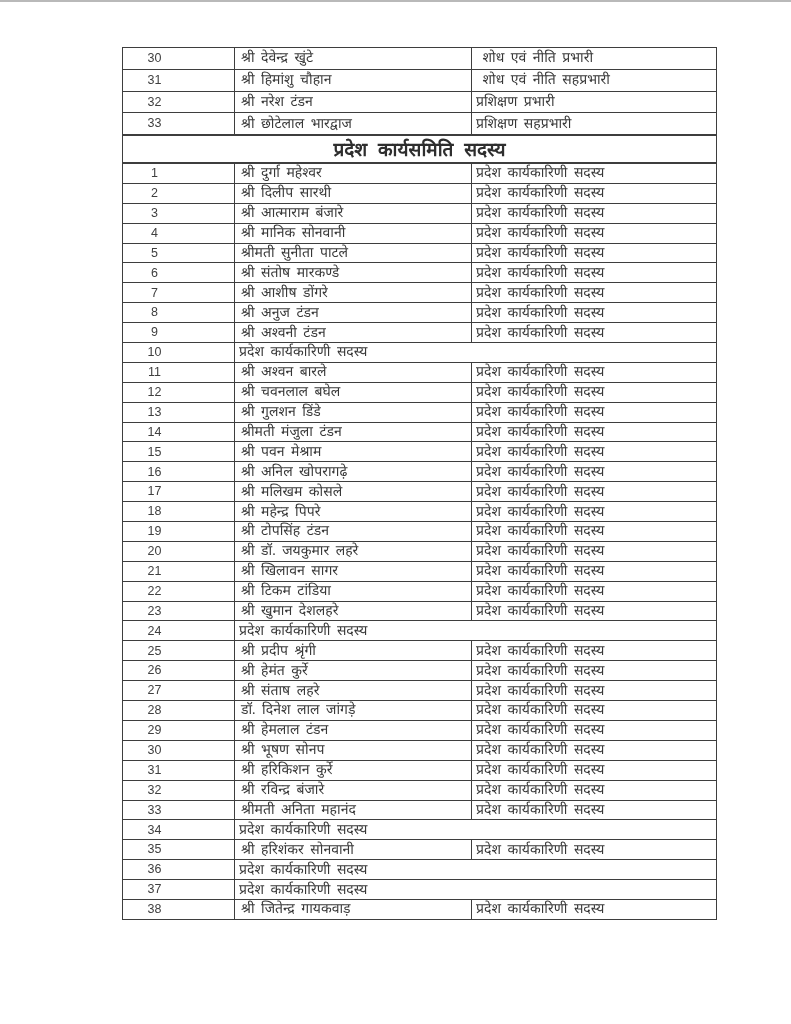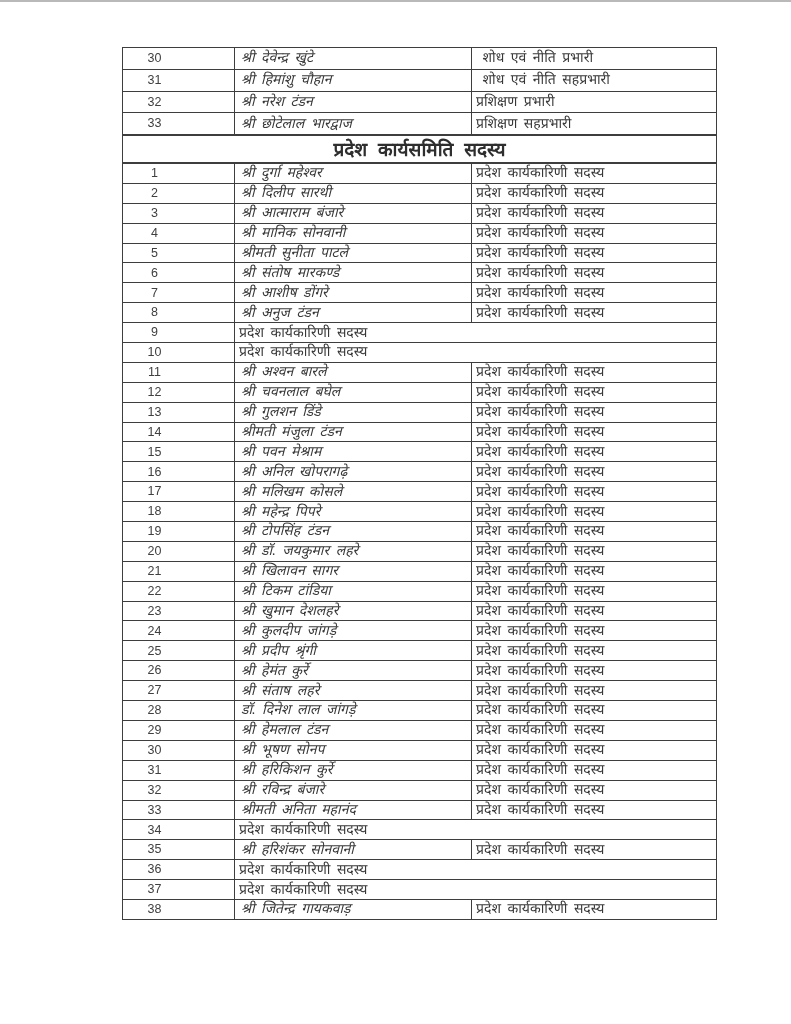--- a/index.html
+++ b/index.html
@@ -50,21 +50,20 @@
     font-family: "Liberation Sans", sans-serif;
     color: #404040;
   }
   .cell-name {
     width: 237px;
     padding-left: 6px;
     border-right: 1.5px solid #3e3e3e;
     font-size: 14px;
     word-spacing: 3px;
     white-space: pre;
-    font-style: italic;
   }
   .cell-role {
     flex: 1;
     padding-left: 4px;
     font-size: 14px;
     word-spacing: 3px;
     white-space: pre;
   }
   .section-header {
     position: absolute;
@@ -164,20 +163,21 @@
   </div>
 
   <div class="trow">
     <div class="cell cell-sn">8</div>
     <div class="cell cell-name">श्री अनुज टंडन</div>
     <div class="cell cell-role">प्रदेश कार्यकारिणी सदस्य</div>
   </div>
 
   <div class="trow">
     <div class="cell cell-sn">9</div>
+    <div class="cell cell-name">श्री अश्वनी टंडन</div>
     <div class="cell cell-role">प्रदेश कार्यकारिणी सदस्य</div>
   </div>
 
   <div class="trow">
     <div class="cell cell-sn">10</div>
     <div class="cell cell-role">प्रदेश कार्यकारिणी सदस्य</div>
   </div>
 
   <div class="trow">
     <div class="cell cell-sn">11</div>
@@ -252,21 +252,20 @@
   </div>
 
   <div class="trow">
     <div class="cell cell-sn">23</div>
     <div class="cell cell-name">श्री खुमान देशलहरे</div>
     <div class="cell cell-role">प्रदेश कार्यकारिणी सदस्य</div>
   </div>
 
   <div class="trow">
     <div class="cell cell-sn">24</div>
-    <div class="cell cell-name">श्री कुलदीप जांगड़े</div>
     <div class="cell cell-role">प्रदेश कार्यकारिणी सदस्य</div>
   </div>
 
   <div class="trow">
     <div class="cell cell-sn">25</div>
     <div class="cell cell-name">श्री प्रदीप श्रृंगी</div>
     <div class="cell cell-role">प्रदेश कार्यकारिणी सदस्य</div>
   </div>
 
   <div class="trow">

